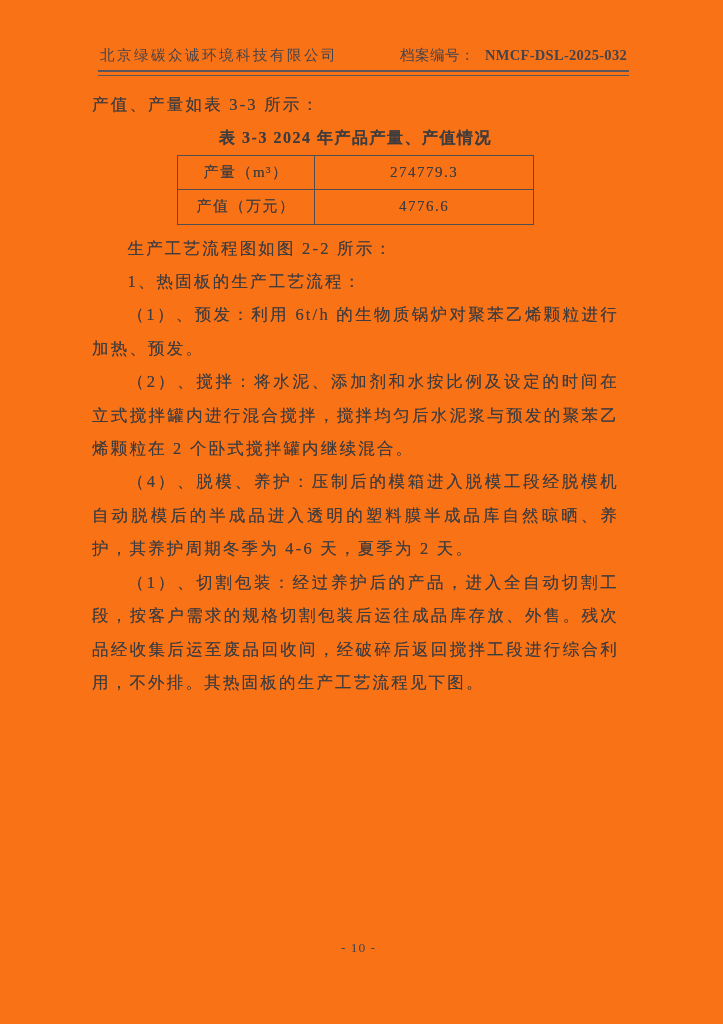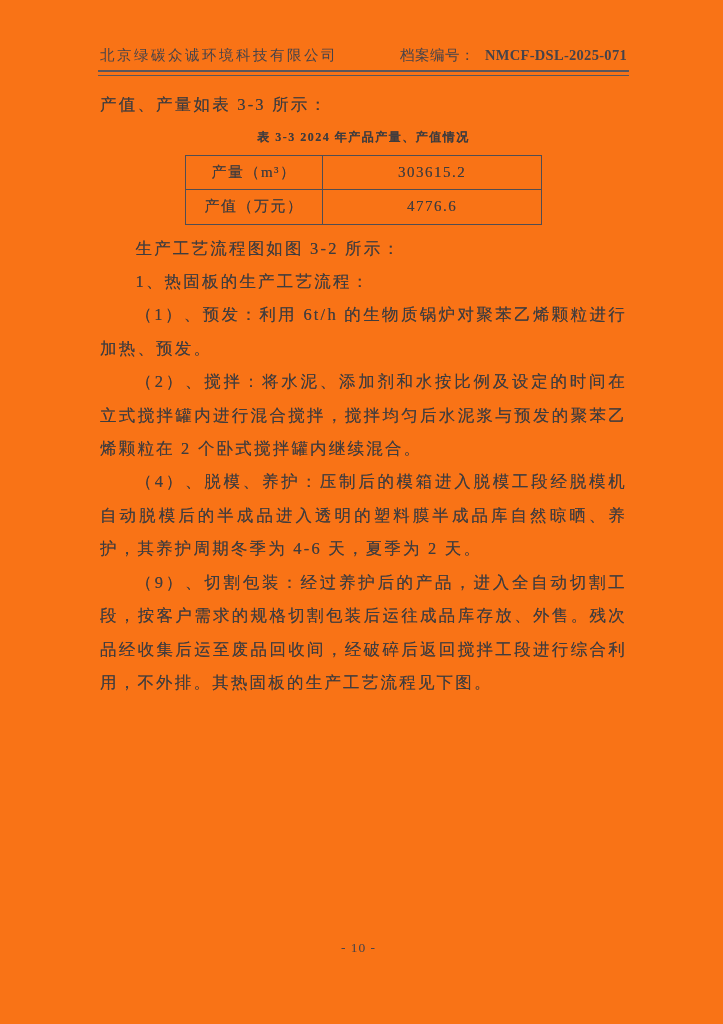--- a/index.html
+++ b/index.html
@@ -43,40 +43,40 @@
     left: 98px;
     right: 94px;
     top: 70px;
     height: 3px;
     border-top: 2px solid #5a565c;
     border-bottom: 1px solid #5a565c;
   }
   
   .content {
     position: absolute;
-    left: 100px;
+    left: 92px;
     width: 527px;
     top: 88px;
     font-size: 16.5px;
     line-height: 33.4px;
     text-align: justify;
     letter-spacing: 2.2px;
     text-shadow: 0 0 0.6px rgba(63,60,62,0.65);
   }
   .content p { margin: 0; }
   p.flush   { text-indent: 0; }
   p.lead-in { text-indent: 2.15em; }
   p.para    { text-indent: 2.15em; }
   p.para:last-of-type::after { content: ""; }
   
   .tbl-title {
     margin: 5px 0 8px 0;
     text-align: center;
     font-weight: bold;
-    font-size: 12px;
+    font-size: 16px;
     letter-spacing: 1.5px;
     text-indent: 0;
   }
   table.prod {
     border-collapse: collapse;
     margin: 0 auto 7px auto;
     width: 356px;
     table-layout: fixed;
     text-shadow: 0 0 0.6px rgba(63,60,62,0.65);
   }
@@ -104,53 +104,53 @@
     color: #46434a;
   }
 </style>
 </head>
 <body>
 
 <div class="page">
 
   <div class="header">
     <span>北京绿碳众诚环境科技有限公司</span>
-    <span class="archive"><span>档案编号：</span><span class="num">NMCF-DSL-2025-071</span></span>
+    <span class="archive"><span>档案编号：</span><span class="num">NMCF-DSL-2025-032</span></span>
   </div>
   <div class="header-rule"></div>
 
   <div class="content">
 
     <p class="flush">产值、产量如表 3-3 所示：</p>
 
     <p class="tbl-title">表 3-3 2024 年产品产量、产值情况</p>
 
     <table class="prod">
       <colgroup>
           <col class="c1">
           <col class="c2">
         </colgroup>
       <tbody>
       <tr>
         <td>产量（m³）</td>
-        <td>303615.2</td>
+        <td>274779.3</td>
       </tr>
       <tr>
         <td>产值（万元）</td>
         <td>4776.6</td>
       </tr>
     </tbody>
       </table>
 
-    <p class="lead-in">生产工艺流程图如图 3-2 所示：</p>
+    <p class="lead-in">生产工艺流程图如图 2-2 所示：</p>
     <p class="lead-in">1、热固板的生产工艺流程：</p>
     <p class="para">（1）、预发：利用 6t/h 的生物质锅炉对聚苯乙烯颗粒进行加热、预发。</p>
     <p class="para">（2）、搅拌：将水泥、添加剂和水按比例及设定的时间在立式搅拌罐内进行混合搅拌，搅拌均匀后水泥浆与预发的聚苯乙烯颗粒在 2 个卧式搅拌罐内继续混合。</p>
     <p class="para">（4）、脱模、养护：压制后的模箱进入脱模工段经脱模机自动脱模后的半成品进入透明的塑料膜半成品库自然晾晒、养护，其养护周期冬季为 4-6 天，夏季为 2 天。</p>
-    <p class="para">（9）、切割包装：经过养护后的产品，进入全自动切割工段，按客户需求的规格切割包装后运往成品库存放、外售。残次品经收集后运至废品回收间，经破碎后返回搅拌工段进行综合利用，不外排。其热固板的生产工艺流程见下图。</p>
+    <p class="para">（1）、切割包装：经过养护后的产品，进入全自动切割工段，按客户需求的规格切割包装后运往成品库存放、外售。残次品经收集后运至废品回收间，经破碎后返回搅拌工段进行综合利用，不外排。其热固板的生产工艺流程见下图。</p>
 
   </div>
 
   <div class="footer">
     <span>- 10 -</span>
   </div>
 
 </div>
 
 </body></html>

